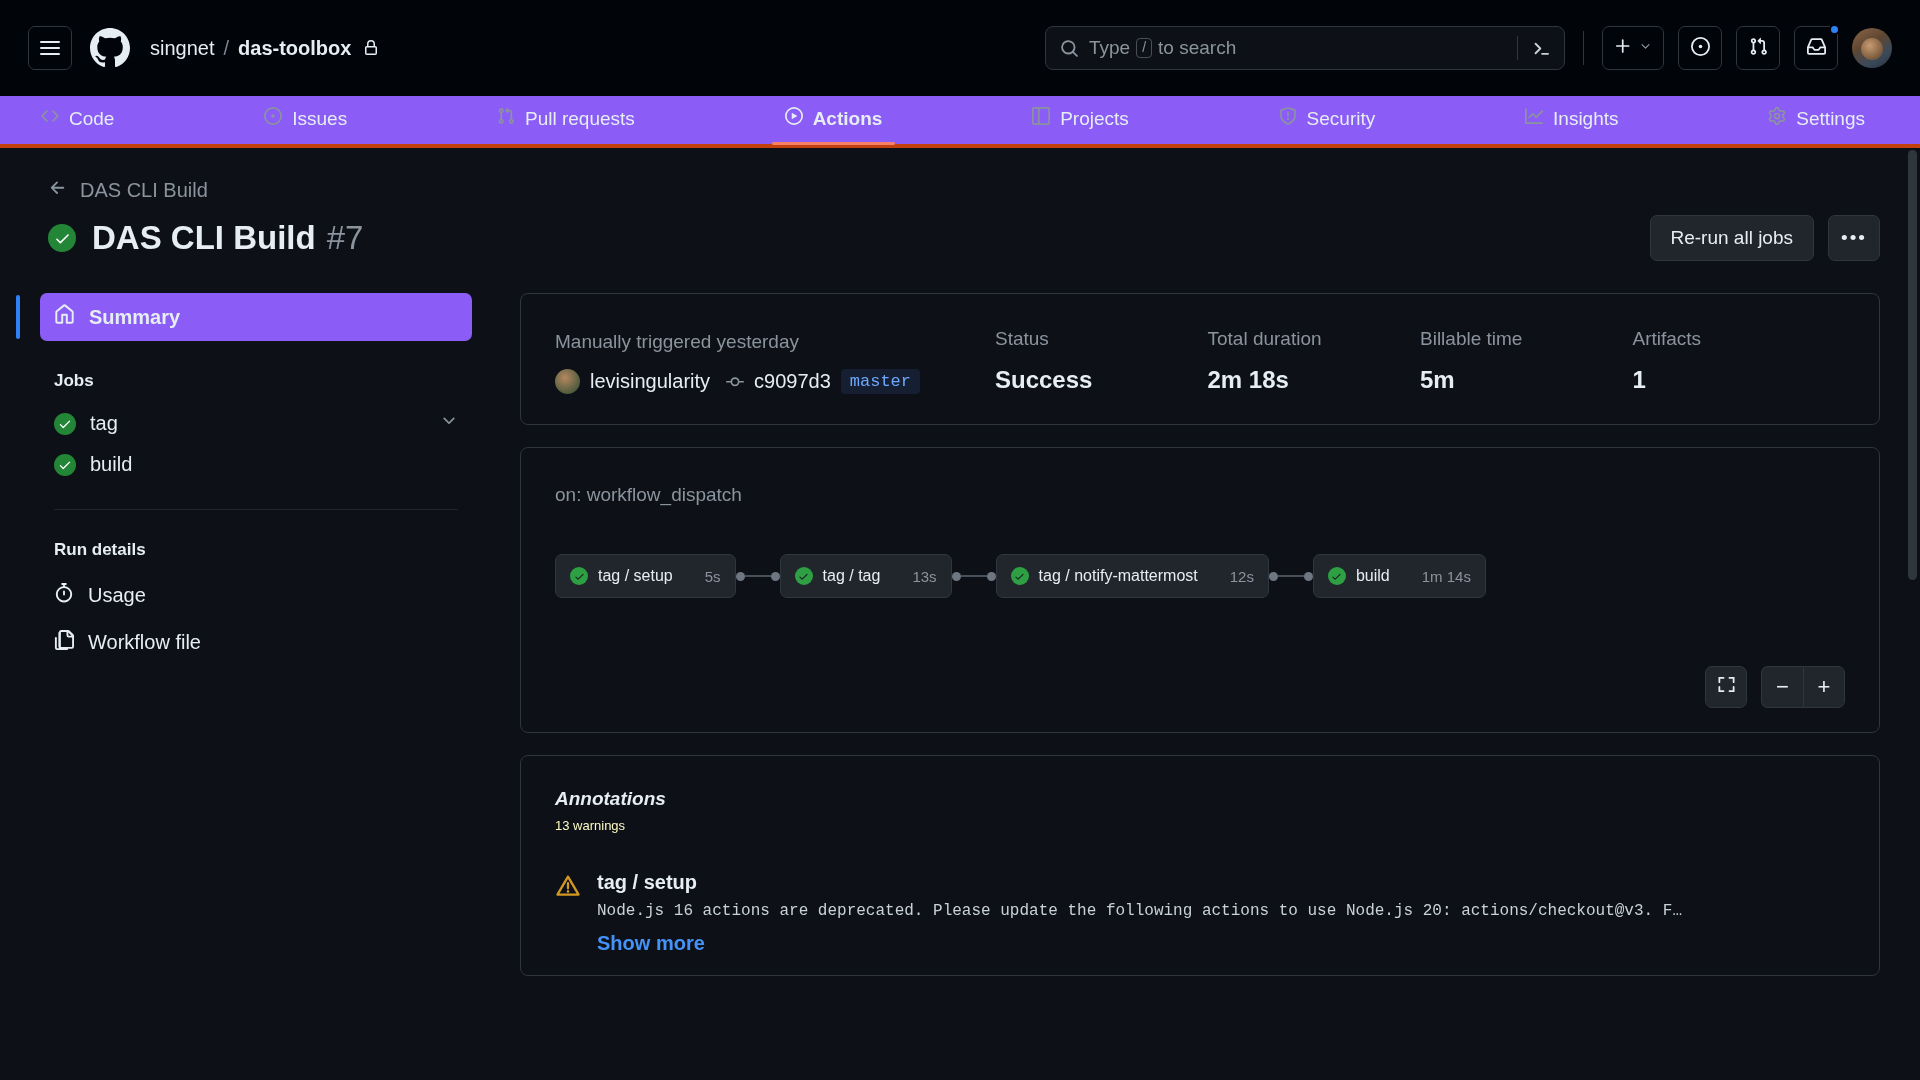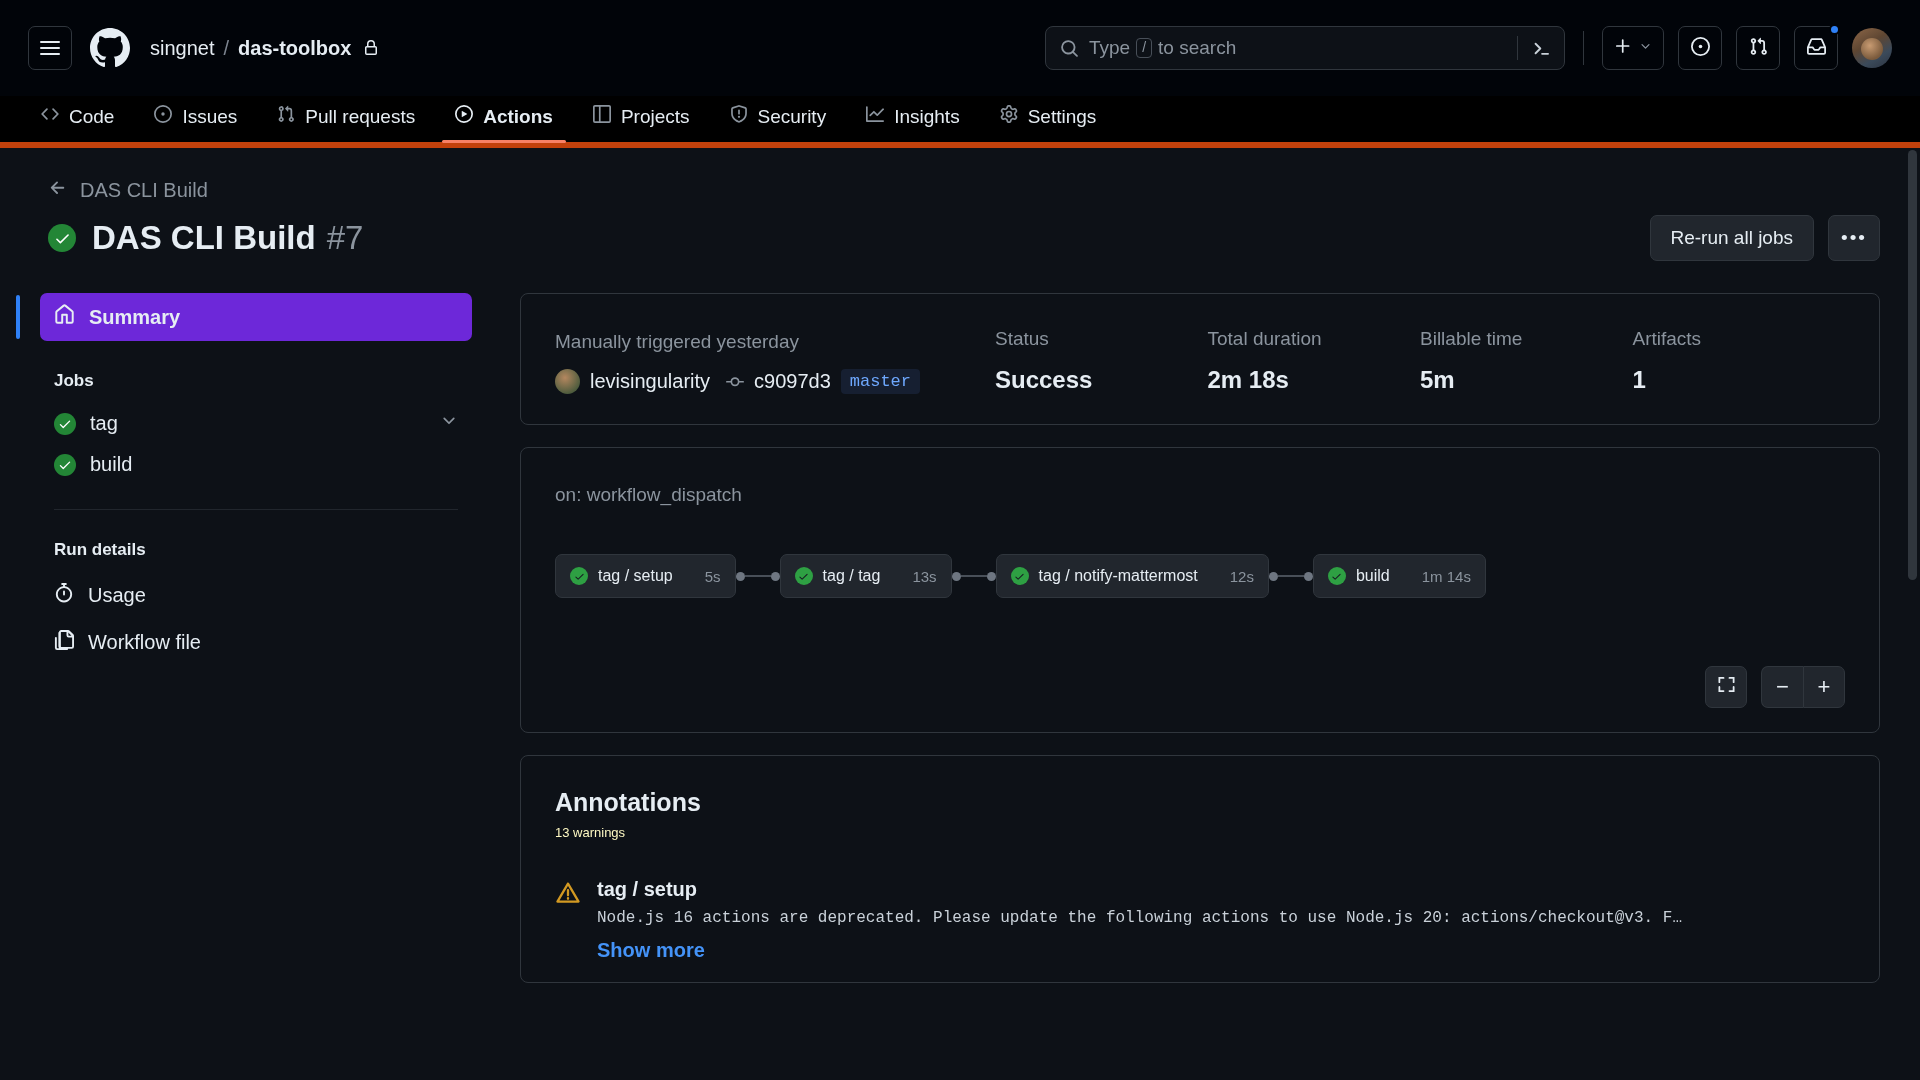--- a/index.html
+++ b/index.html
@@ -97,24 +97,25 @@
   }
   .avatar-hdr::after {
     content:""; position:absolute; left: 9px; top: 10px;
     width: 22px; height: 22px; border-radius: 50%;
     background: radial-gradient(circle at 40% 35%, #c89b72, #7a5a3c 70%);
   }
 
   
   .nav {
     height: 52px;
-    background: #000000;
+    background: #8b5cf6;
     display: flex; align-items: flex-end;
     padding: 0 28px;
-    border-bottom: 6px solid #c2410c;
+    border-bottom: 4px solid #c2410c;
+    justify-content: space-between;
   }
   .nav-item {
     display: flex; align-items: center; gap: 10px;
     padding: 0 13px 14px;
     margin-right: 14px;
     font-size: 19px;
     color: #e6edf3;
     cursor: pointer;
     position: relative;
   }
@@ -169,21 +170,21 @@
   }
   .sidebar { width: 480px; flex-shrink:0; padding-right: 48px; }
   .side-item {
     display:flex; align-items:center; gap: 14px;
     padding: 11px 14px;
     border-radius: 7px;
     font-size: 20px; color:#e6edf3; cursor:pointer;
     position: relative;
   }
   .side-item.selected {
-    background: #6d28d9; font-weight: bold;
+    background: #8b5cf6; font-weight: bold;
   }
   .side-item.selected::before {
     content:""; position:absolute; left: -24px; top: 2px; bottom: 2px;
     width: 4px; background: #2f81f7; border-radius: 3px;
   }
   .side-section-title {
     font-size: 17px; font-weight: bold; color: #e6edf3;
     margin: 30px 0 12px 14px;
   }
   .job-item {
@@ -259,21 +260,21 @@
     background:#21262d; border:1px solid #30363d; border-radius:7px;
     width: 42px; height: 42px; display:flex; align-items:center; justify-content:center;
     cursor:pointer; color:#e6edf3; font-size: 22px;
   }
   .ctrl-group { display:flex; }
   .ctrl-group .ctrl-btn:first-child { border-radius: 7px 0 0 7px; border-right:none; }
   .ctrl-group .ctrl-btn:last-child { border-radius: 0 7px 7px 0; }
 
   
   .ann-card { padding: 32px 34px 20px; }
-  .ann-title { font-size: 25px; font-weight: bold; }
+  .ann-title { font-size: 19px; font-weight: bold; font-style: italic; }
   .ann-sub { font-size: 13px; color:#fef9c3; margin-top: 8px; }
   .ann-item { display:flex; gap: 16px; margin-top: 38px; }
   .warn-icon { flex-shrink:0; margin-top: 2px; }
   .ann-job { font-size: 20px; font-weight: bold; color:#e6edf3; }
   .ann-msg {
     font-family: "Liberation Mono", monospace;
     font-size: 16px; color: #c9d1d9; margin-top: 8px;
     white-space: nowrap; overflow: hidden; text-overflow: ellipsis;
     max-width: 1290px;
   }

